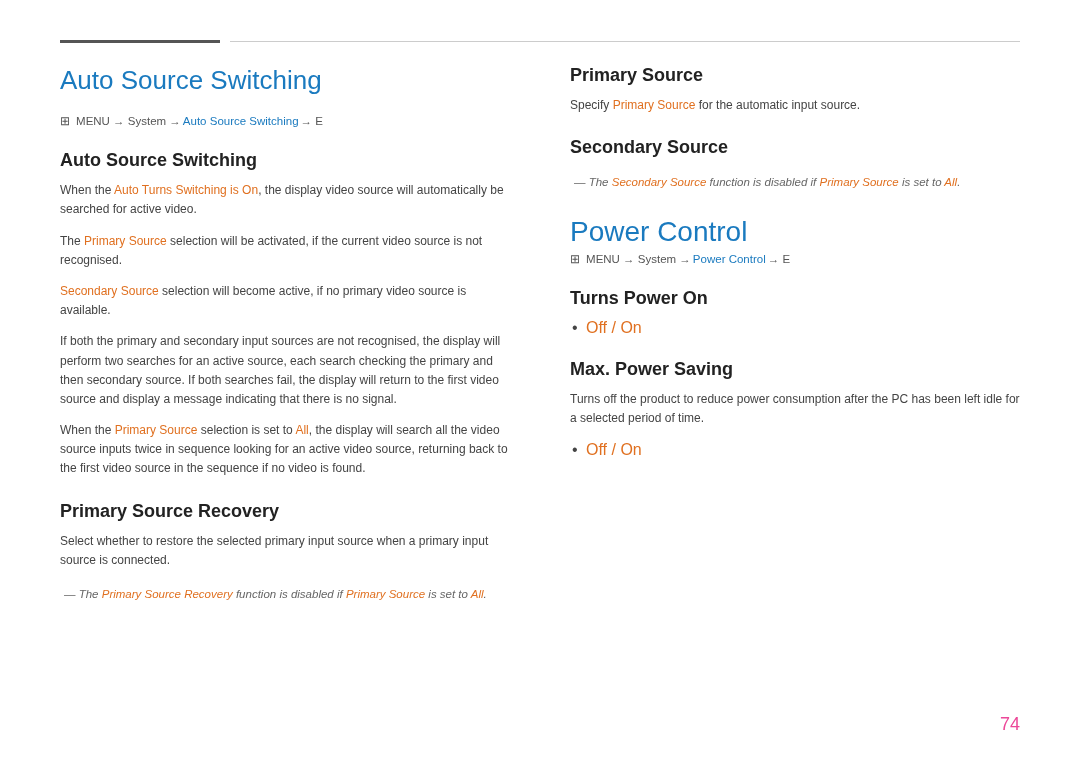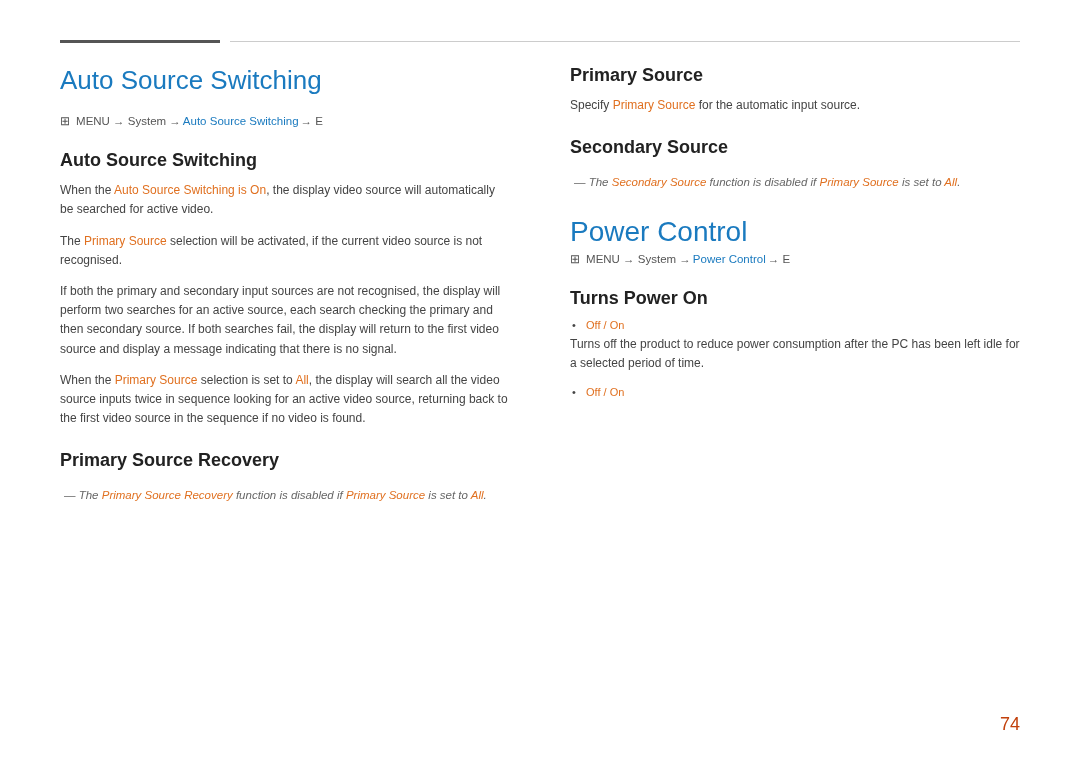--- a/index.html
+++ b/index.html
@@ -102,37 +102,37 @@
     }
     .note::before {
       content: '— ';
     }
     .bullet-list {
       list-style: none;
       padding-left: 16px;
       margin-top: 8px;
     }
     .bullet-list li {
-      font-size: 11px;
+      font-size: 16px;
       color: #444;
       position: relative;
       margin-bottom: 4px;
     }
     .bullet-list li::before {
       content: '•';
       position: absolute;
       left: -14px;
       color: #444;
     }
     .page-number {
       position: absolute;
       bottom: 28px;
       right: 60px;
       font-size: 18px;
-      color: #c2410c;
+      color: #ec4899;
     }
   </style>
 </head>
 <body>
 
 <div class="page">
   <div class="top-rule">
     <div class="top-rule-left"></div>
     <div class="top-rule-right"></div>
   </div>
@@ -146,33 +146,39 @@
         <span class="menu-icon">⊞</span>
         <span> MENU → System → </span>
         <span class="link">Auto Source Switching</span>
         <span> → E</span>
       </div>
 
 
       <h2 class="section-title">Auto Source Switching</h2>
 
       <p class="body-text">
-        When the <span class="orange">Auto Source Switching is On</span>, the display video source will automatically be searched for active video.
+        When the <span class="orange">Auto Turns Switching is On</span>, the display video source will automatically be searched for active video.
       </p>
       <p class="body-text">
         The <span class="orange">Primary Source</span> selection will be activated, if the current video source is not recognised.
       </p>
       <p class="body-text">
+        <span class="orange">Secondary Source</span> selection will become active, if no primary video source is available.
+      </p>
+      <p class="body-text">
         If both the primary and secondary input sources are not recognised, the display will perform two searches for an active source, each search checking the primary and then secondary source. If both searches fail, the display will return to the first video source and display a message indicating that there is no signal.
       </p>
       <p class="body-text">
         When the <span class="orange">Primary Source</span> selection is set to <span class="orange">All</span>, the display will search all the video source inputs twice in sequence looking for an active video source, returning back to the first video source in the sequence if no video is found.
       </p>
 
       <h2 class="section-title">Primary Source Recovery</h2>
+      <p class="body-text">
+        Select whether to restore the selected primary input source when a primary input source is connected.
+      </p>
       <p class="note">
         The <span class="orange">Primary Source Recovery</span> function is disabled if <span class="orange">Primary Source</span> is set to <span class="orange">All</span>.
       </p>
     </div>
 
     <div class="right-col">
 
       <h2 class="section-title" style="margin-top:0;">Primary Source</h2>
       <p class="body-text">
         Specify <span class="orange">Primary Source</span> for the automatic input source.
@@ -192,20 +198,21 @@
         <span> → E</span>
       </div>
 
       <h2 class="section-title">Turns Power On</h2>
       <ul class="bullet-list">
         <li>
           <span class="orange">Off / On</span>
         </li>
       </ul>
 
+      <h2 class="section-title">Max. Power Saving</h2>
       <p class="body-text">
         Turns off the product to reduce power consumption after the PC has been left idle for a selected period of time.
       </p>
       <ul class="bullet-list">
         <li>
           <span class="orange">Off / On</span>
         </li>
       </ul>
 
     </div>

